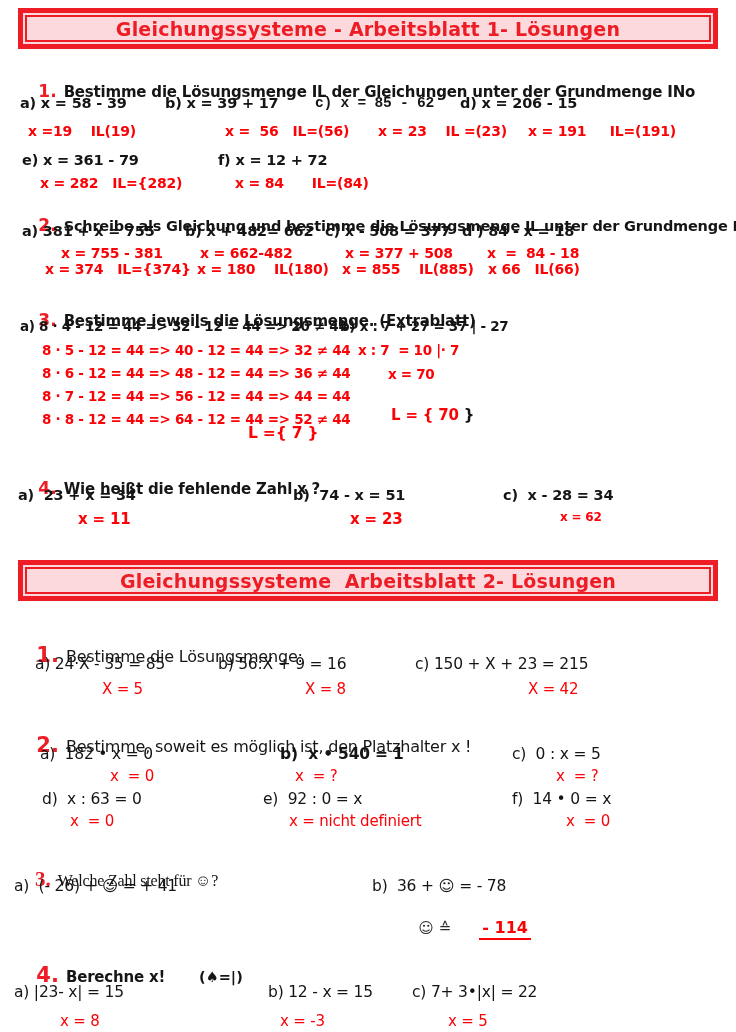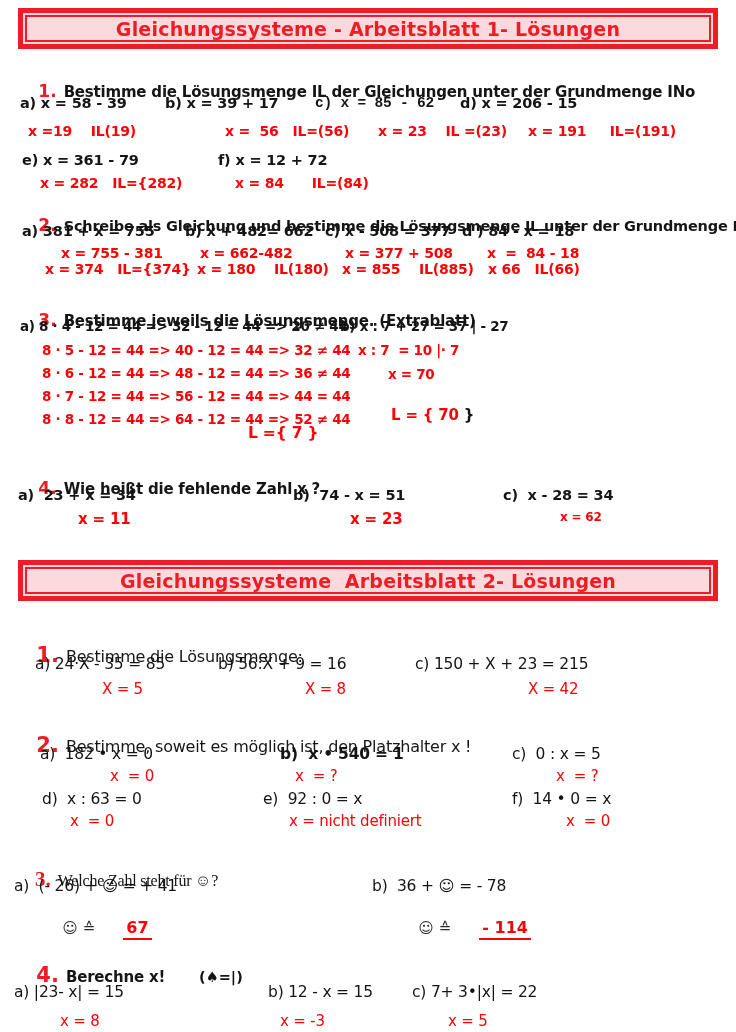--- a/index.html
+++ b/index.html
@@ -130,23 +130,20 @@
   <span class="cell b2" style="top:791px;left:512px;">f)  14 • 0 = x</span>
   <span class="cell r2" style="top:813px;left:70px;">x  = 0</span>
   <span class="cell r2" style="top:813px;left:289px;">x = nicht definiert</span>
   <span class="cell r2" style="top:813px;left:566px;">x  = 0</span>
 
   <div class="trow" style="top:850px;left:19px;font-family:Liberation Serif, serif;">
     <span class="num2">3.</span><span class="h2">Welche Zahl steht für ☺?</span>
   </div>
   <span class="cell b2" style="top:878px;left:14px;">a)  (- 26) + ☺ = + 41</span>
   <span class="cell b2" style="top:878px;left:372px;">b)  36 + ☺ = - 78</span>
-  <div class="trow" style="top:901px;left:42px;">
-    <span class="pfx">☺ ≙</span><span class="uval">67</span>
-  </div>
   <div class="trow" style="top:901px;left:398px;">
     <span class="pfx">☺ ≙</span><span class="uval">- 114</span>
   </div>
 
   <div class="trow" style="top:946px;left:16px;">
     <span class="num2">4.</span><span class="h2" style="font-weight:700;font-size:15px;">Berechne x!</span><span class="note1">(♠=|)</span>
   </div>
   <span class="cell b2" style="top:984px;left:14px;">a) |23- x| = 15</span>
   <span class="cell b2" style="top:984px;left:268px;">b) 12 - x = 15</span>
   <span class="cell b2" style="top:984px;left:412px;">c) 7+ 3•|x| = 22</span>

